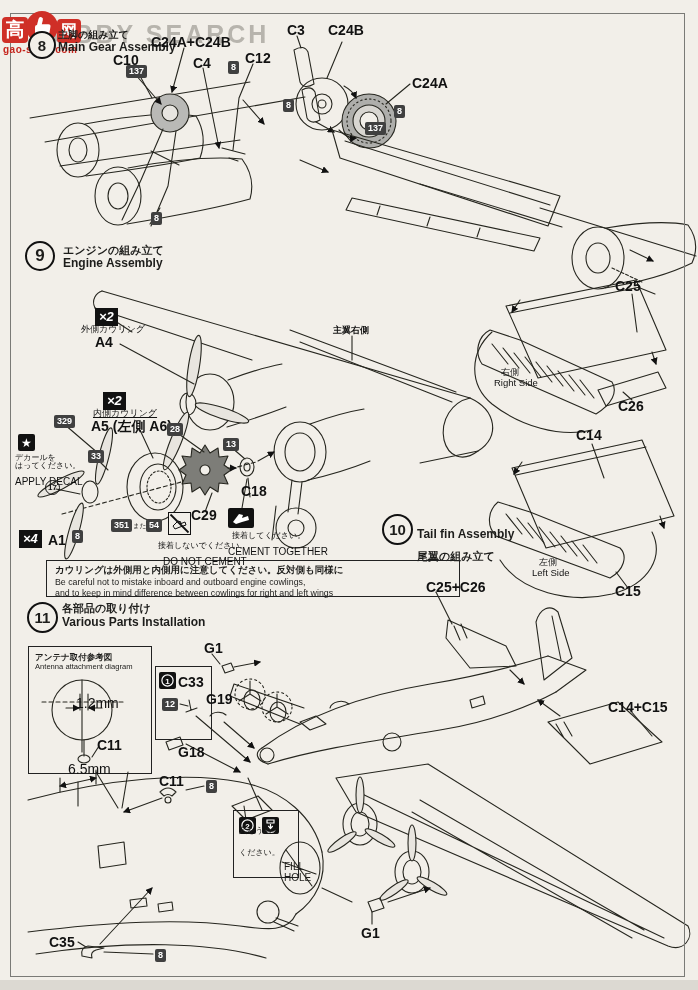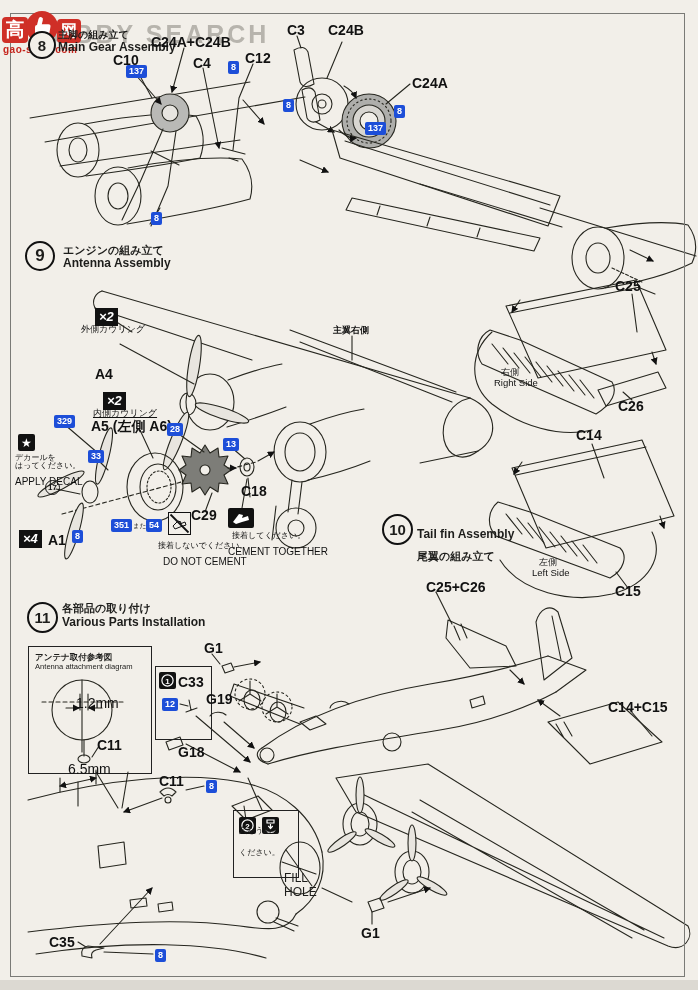--- a/index.html
+++ b/index.html
@@ -24,26 +24,26 @@
   
   .note-box{position:absolute;border:1px solid #222;background:transparent;}
   #cowling-note{left:46px;top:560px;width:414px;height:37px;padding:3px 8px;box-sizing:border-box;}
   #cowling-note .jp{font-size:9.5px;font-weight:bold;}
   #cowling-note .en{font-size:8.8px;line-height:1.25;}
   #antenna-box{left:28px;top:646px;width:122px;height:126px;}
   #antenna-box .jp{position:absolute;left:6px;top:5px;font-size:8.5px;font-weight:bold;}
   #antenna-box .en{position:absolute;left:6px;top:15px;font-size:7.6px;}
   #fill-box{left:233px;top:810px;width:64px;height:66px;}
   #fill-box .jp{position:absolute;left:5px;font-size:8px;}
-  #fill-box .en{position:absolute;left:5px;top:60px;font-size:12px;padding-left:45px;}
+  #fill-box .en{position:absolute;left:5px;top:50px;font-size:10px;padding-left:45px;}
 
   
   .ann{position:absolute;white-space:nowrap;color:#111;line-height:1;}
   .ann-part{font-weight:bold;font-size:14px;}
-  .ann-refbox{background:#1d4ed8;color:#fff;font-weight:bold;font-size:9px;padding:2px 3px;border-radius:2px;}
+  .ann-refbox{background:#404040;color:#fff;font-weight:bold;font-size:9px;padding:2px 3px;border-radius:2px;}
   .ann-qty{background:#111;color:#fff;font-weight:bold;font-style:italic;font-size:13px;padding:2px 4px 3px;}
   .ann-circ{border:1.5px solid #111;border-radius:50%;width:13px;height:13px;font-size:8px;font-weight:bold;
             display:flex;align-items:center;justify-content:center;}
   .ann-jp{font-size:9px;}
   .ann-jpb{font-size:9px;font-weight:bold;}
   .ann-jp8{font-size:8px;}
   .ann-en8{font-size:10px;margin-top:6px;}
   .ann-jp9{font-size:9px;}
   .ann-en9{font-size:9.5px;}
   .ann-dim{font-size:14px;}
@@ -284,30 +284,35 @@
   </svg>
   <div class="wm-box" style="left:57px;top:19px;width:24px;height:24px;font-size:16px;">网</div>
   <div class="wm-domain">gao-shou.com</div>
 
   <div class="step-circle" style="left:28px;top:31px;width:24px;height:24px;font-size:15px;">8</div>
   <div class="step-jp" style="left:58px;top:28px;font-size:10px;">主脚の組み立て</div>
   <div class="step-en" style="left:58px;top:40px;">Main Gear Assembly</div>
 
   <div class="step-circle" style="left:25px;top:241px;width:26px;height:26px;font-size:17px;">9</div>
   <div class="step-jp" style="left:63px;top:243px;">エンジンの組み立て</div>
-  <div class="step-en" style="left:63px;top:256px;">Antenna Assembly</div>
+  <div class="step-en" style="left:63px;top:256px;">Engine Assembly</div>
 
   <div class="step-circle" style="left:382px;top:514px;width:27px;height:27px;font-size:15px;">10</div>
   <div class="step-jp" style="left:417px;top:513px;margin-top:36px;">尾翼の組み立て</div>
   <div class="step-en" style="left:417px;top:527px;">Tail fin Assembly</div>
 
   <div class="step-circle" style="left:27px;top:602px;width:27px;height:27px;font-size:15px;">11</div>
   <div class="step-jp" style="left:62px;top:601px;">各部品の取り付け</div>
   <div class="step-en" style="left:62px;top:615px;">Various Parts Installation</div>
 
+  <div class="note-box" id="cowling-note">
+    <div class="jp">カウリングは外側用と内側用に注意してください。反対側も同様に</div>
+    <div class="en">Be careful not to mistake inboard and outboard engine cowlings,</div>
+    <div class="en">and to keep in mind difference between cowlings for right and left wings</div>
+  </div>
 
   <div class="note-box" id="antenna-box">
     <div class="jp">アンテナ取付参考図</div>
     <div class="en">Antenna attachment diagram</div>
   </div>
 
   <div class="note-box" id="fill-box">
     <svg class="icon-box" style="left:5px;top:6px;" width="17" height="17">
       <rect width="17" height="17" rx="2" fill="#111"></rect>
       <circle cx="8.5" cy="8.5" r="5.6" fill="none" stroke="#fff" stroke-width="1.2"></circle>
@@ -353,21 +358,21 @@
       <span class="ann ann-part" style="left: 287px; top: 23px;">C3</span>
       <span class="ann ann-part" style="left: 328px; top: 23px;">C24B</span>
       <span class="ann ann-part" style="left: 412px; top: 76px;">C24A</span>
       <span class="ann ann-refbox" style="left: 126px; top: 65px;">137</span>
       <span class="ann ann-refbox" style="left: 283px; top: 99px;">8</span>
       <span class="ann ann-refbox" style="left: 394px; top: 105px;">8</span>
       <span class="ann ann-refbox" style="left: 365px; top: 122px;">137</span>
       <span class="ann ann-refbox" style="left: 151px; top: 212px;">8</span>
       <span class="ann ann-qty" style="left: 95px; top: 308px;">×2</span>
       <span class="ann ann-jp" style="left: 81px; top: 325px;">外側カウリング</span>
-      <span class="ann ann-part" style="left: 95px; top: 335px; margin-top: 32px;">A4</span>
+      <span class="ann ann-part" style="left: 95px; top: 335px;">A4</span>
       <span class="ann ann-qty" style="left: 103px; top: 392px;">×2</span>
       <span class="ann ann-jp" style="left: 93px; top: 409px; text-decoration: underline;">内側カウリング</span>
       <span class="ann ann-part" style="left: 91px; top: 419px;">A5 (左側 A6)</span>
       <span class="ann ann-jpb" style="left: 333px; top: 326px;">主翼右側</span>
       <span class="ann ann-refbox" style="left: 54px; top: 415px;">329</span>
       <span class="ann ann-jp8" style="left: 15px; top: 454px;">デカールを</span>
       <span class="ann ann-jp8" style="left: 15px; top: 462px;">はってください。</span>
       <span class="ann ann-en8" style="left: 15px; top: 471px;">APPLY DECAL</span>
       <span class="ann ann-circ" style="left: 45px; top: 480px;">17</span>
       <span class="ann ann-refbox" style="left: 88px; top: 450px;">33</span>

